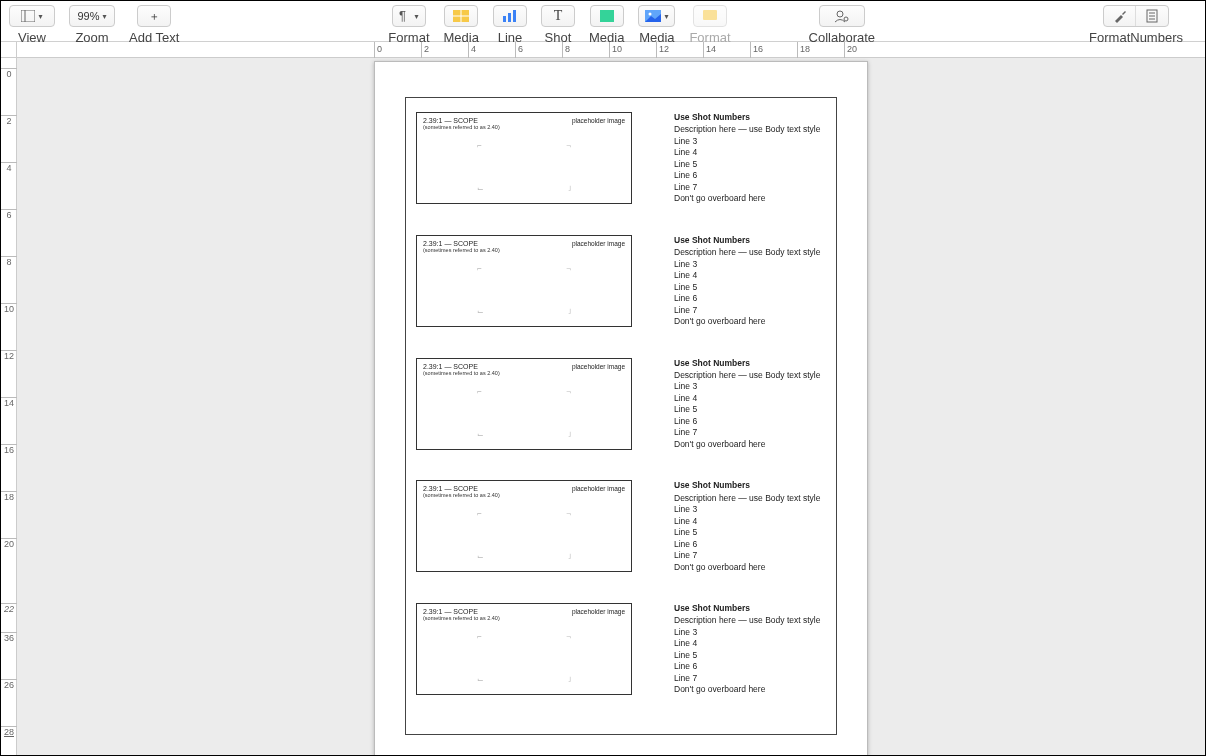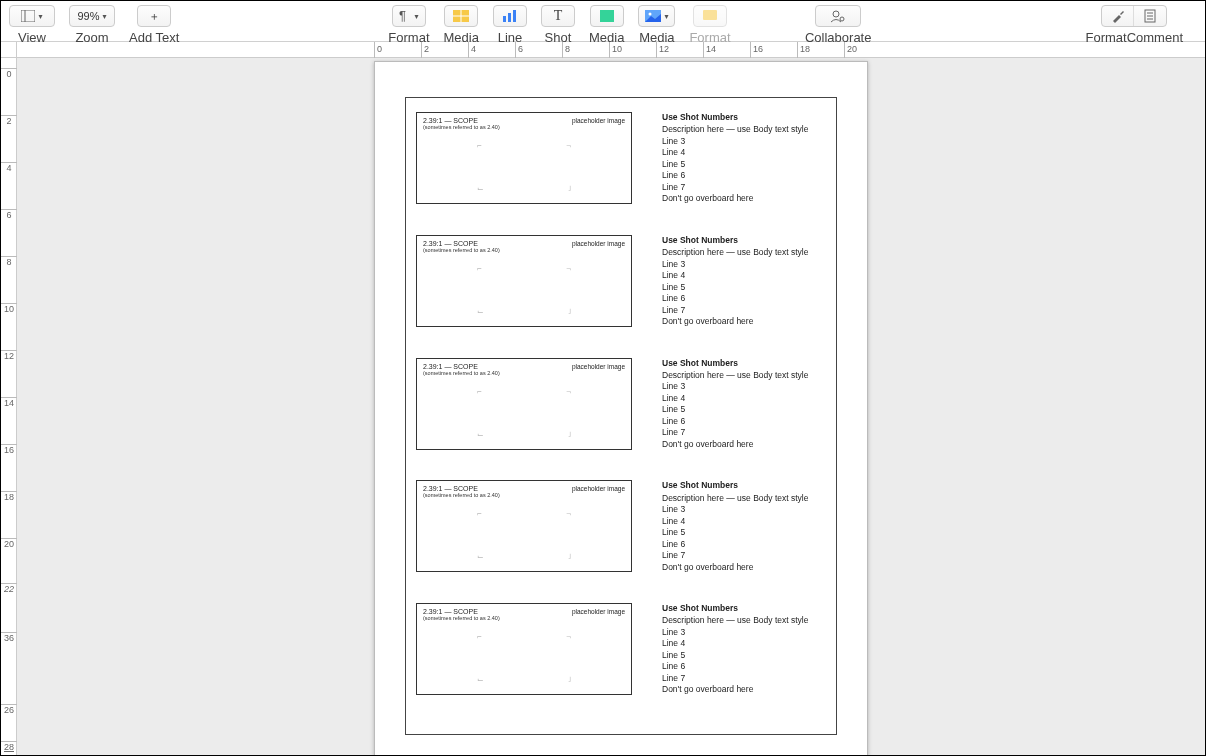--- a/index.html
+++ b/index.html
@@ -34,21 +34,21 @@
 .row { display:flex; margin-bottom:30px; }
 .frame { width:216px; height:92px; border:1px solid #333; padding:4px 6px; position:relative; font-size:7px; color:#222; }
 .frame .ratio { font-weight:400; }
 .frame .sub { font-size:5.5px; color:#333; }
 .frame .ph { position:absolute; top:4px; right:6px; font-size:6.5px; }
 .frame .mark { position:absolute; font-size:8px; color:#bbb; }
 .frame .m1 { top:28px; left:60px; }
 .frame .m2 { top:28px; right:60px; }
 .frame .m3 { bottom:10px; left:60px; }
 .frame .m4 { bottom:10px; right:60px; }
-.desc { margin-left:30px; font-size:8.5px; color:#222; line-height:1.35; }
+.desc { margin-left:42px; font-size:8.5px; color:#222; line-height:1.35; }
 .desc .title { font-weight:600; margin-bottom:1px; }
 
 </style>
 </head>
 <body>
 
 <div class="toolbar">
   <div class="tgroup">
     <div class="btnrow">
       <div class="btn wide">
@@ -193,21 +193,21 @@
           <svg width="12" height="14">
             <rect x="1" y="1" width="10" height="12" fill="none" stroke="#666"></rect>
             <line x1="3" y1="4" x2="9" y2="4" stroke="#666"></line>
             <line x1="3" y1="7" x2="9" y2="7" stroke="#666"></line>
             <line x1="3" y1="10" x2="9" y2="10" stroke="#666"></line>
           </svg>
         </div>
     </div>
     <div style="display:flex;gap:0">
       <div class="caption">Format</div>
-      <div class="caption">Comment</div>
+      <div class="caption">Numbers</div>
     </div>
   </div>
 </div>
 
 <div class="corner"></div>
 <div class="hruler" id="hruler">
     <div class="tick" style="left: 357px;">0</div>
     <div class="tick" style="left: 404px;">2</div>
     <div class="tick" style="left: 451px;">4</div>
     <div class="tick" style="left: 498px;">6</div>
@@ -224,24 +224,24 @@
     <div class="tick" style="top: 57px;">2</div>
     <div class="tick" style="top: 104px;">4</div>
     <div class="tick" style="top: 151px;">6</div>
     <div class="tick" style="top: 198px;">8</div>
     <div class="tick" style="top: 245px;">10</div>
     <div class="tick" style="top: 292px;">12</div>
     <div class="tick" style="top: 339px;">14</div>
     <div class="tick" style="top: 386px;">16</div>
     <div class="tick" style="top: 433px;">18</div>
     <div class="tick" style="top: 480px;">20</div>
-    <div class="tick" style="top: 525px; font-style: italic;">22</div>
+    <div class="tick" style="top: 545px; font-style: italic;">22</div>
     <div class="tick" style="top: 574px;">36</div>
-    <div class="tick" style="top: 621px; margin-top: 25px;">26</div>
-    <div class="tick" style="top: 683px; text-decoration: underline;">28</div>
+    <div class="tick" style="top: 621px;">26</div>
+    <div class="tick" style="top: 668px; text-decoration: underline;">28</div>
   </div>
 
 <div class="canvas">
   <div class="page">
     <div class="pgcontent" id="pgcontent">
         <div class="row">
           <div class="frame">
             <div class="ratio">2.39:1 — SCOPE</div>
             <div class="sub">(sometimes referred to as 2.40)</div>
             <div class="ph">placeholder image</div>

